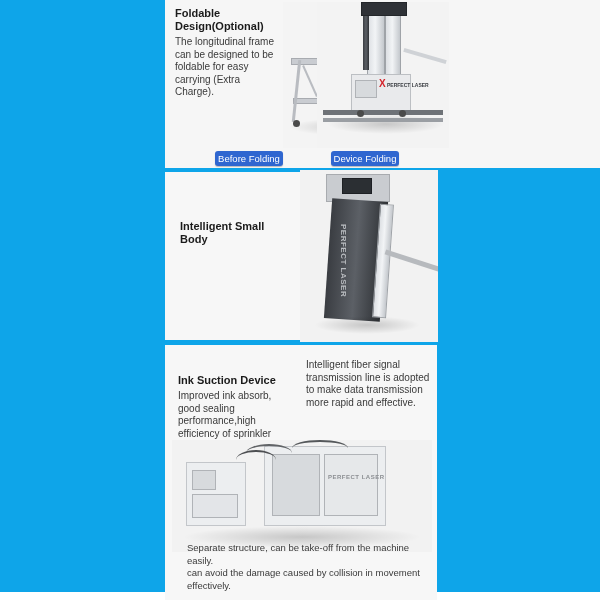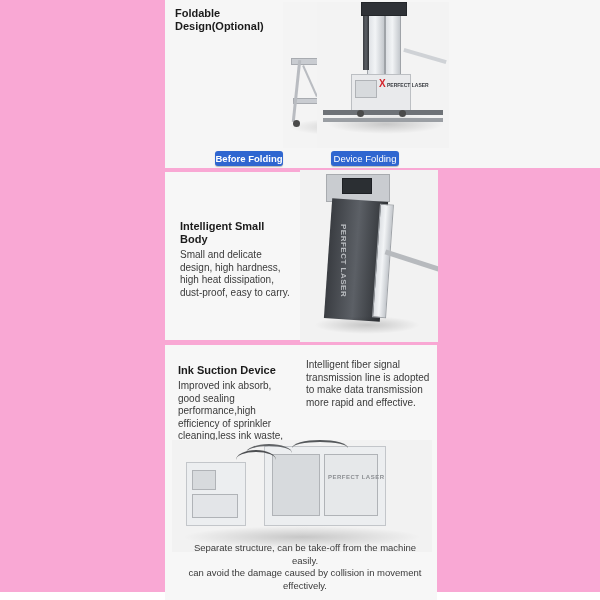--- a/index.html
+++ b/index.html
@@ -11,21 +11,21 @@
     width: 600px;
     height: 600px;
     font-family: "Liberation Sans", sans-serif;
     color: #2b2b2b;
     overflow: hidden;
   }
   .page {
     position: relative;
     width: 600px;
     height: 592px;
-    background: #f9a8d4;
+    background: #0ea5e9;
   }
 
   
   .panel {
     position: absolute;
     background: #f7f7f7;
     overflow: hidden;
   }
 
   
@@ -64,21 +64,21 @@
     position: absolute;
     border-radius: 3px;
     background: #2f66d0;
     color: #ffffff;
     font-size: 9.5px;
     text-align: center;
     line-height: 15px;
     height: 15px;
     box-shadow: 0 1px 1px rgba(0,0,0,.25);
   }
-  #pill-before { left: 215px; top: 151px; width: 68px; font-weight: bold; }
+  #pill-before { left: 215px; top: 151px; width: 68px; }
   #pill-after  { left: 331px; top: 151px; width: 68px; }
 
   
   #sec2 {
     left: 165px; top: 172px; width: 272px; height: 168px;
     background: #f7f7f7;
   }
   #sec2 .text-col {
     position: absolute; left: 15px; top: 48px; width: 112px;
   }
@@ -87,32 +87,32 @@
   
   #sec3 {
     left: 165px; top: 345px; width: 272px; height: 255px;
     background: #f7f7f7;
   }
   #sec3-right {
     left: 300px; top: 345px; width: 137px; height: 110px;
     background: #f7f7f7;
   }
   #col-ink {
-    position: absolute; left: 13px; top: 19px; width: 112px;
+    position: absolute; left: 13px; top: 29px; width: 112px;
   }
   #col-fiber {
     position: absolute; left: 142px; top: 14px; width: 120px;
   }
   #photo-device {
     left: 172px; top: 440px; width: 260px; height: 112px;
   }
   #foot-note {
     position: absolute;
     left: 187px; top: 542px; width: 236px;
-    font-size: 9.5px; line-height: 12.5px; color: #3a3a3a; text-align: center;
+    font-size: 9.5px; line-height: 12.5px; color: #3a3a3a;
   }
 
   
   
   .frame-rail {
     position: absolute; background: #c9ccd1;
     border: 1px solid #a8abb0;
   }
   .leg {
     position: absolute; background: #b9bcc1;
@@ -172,20 +172,21 @@
 </style>
 </head>
 <body>
 
 <div class="page">
 
   <div class="panel" id="sec1">
 
     <div class="text-col">
       <div class="head">Foldable Design(Optional)</div>
+      <div class="body-txt">The longitudinal frame can be designed to be foldable for easy carrying (Extra Charge).</div>
     </div>
 
     <div class="photo" id="photo-before">
       <div class="shadow-floor" style="left:6px; top:116px; width:130px; height:18px;"></div>
 
       <div class="frame-rail" style="left:8px; top:56px; width:120px; height:5px;"></div>
       <div class="frame-rail" style="left:10px; top:96px; width:112px; height:4px;"></div>
       <div class="leg" style="left:12px; top:58px; width:3px; height:62px; transform:rotate(6deg);"></div>
       <div class="leg" style="left:56px; top:58px; width:3px; height:62px;"></div>
       <div class="leg" style="left:110px; top:58px; width:3px; height:62px; transform:rotate(-5deg);"></div>
@@ -226,21 +227,20 @@
     </div>
 
   </div>
 
   <div class="pill" id="pill-before">Before Folding</div>
   <div class="pill" id="pill-after">Device Folding</div>
 
   <div class="panel" id="sec2">
     <div class="text-col">
       <div class="head">Intelligent Small Body</div>
-      <div class="body-txt">Small and delicate design, high hardness, high heat dissipation, dust-proof, easy to carry.</div>
     </div>
   </div>
 
   <div class="photo" id="photo-body">
 
     <div class="head-unit" style="left:26px; top:4px; width:62px; height:26px; background:#c9ccd0; border-color:#a8abaf;"></div>
     <div class="screen" style="left:42px; top:8px; width:28px; height:14px;"></div>
     <div class="tower-dark" style="left:28px; top:30px; width:56px; height:120px; transform:rotate(4deg);"></div>
     <div class="tower" style="left:76px; top:34px; width:12px; height:112px; transform:rotate(4deg);"></div>
     <div class="brand" style="left:48px; top:54px;">PERFECT LASER</div>

